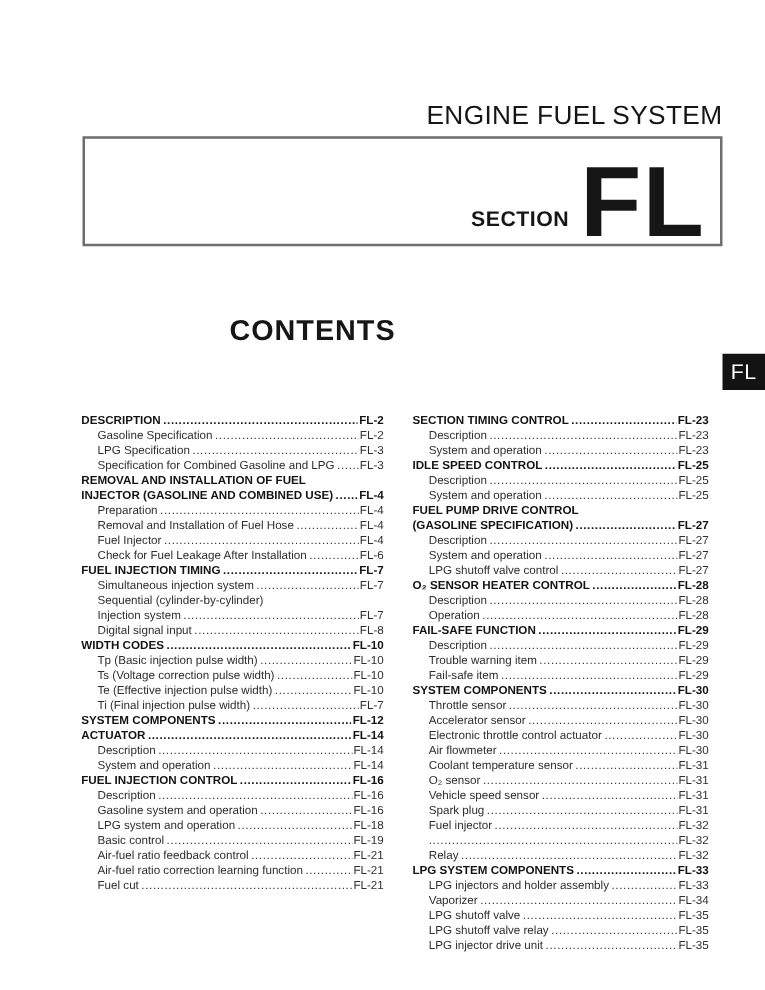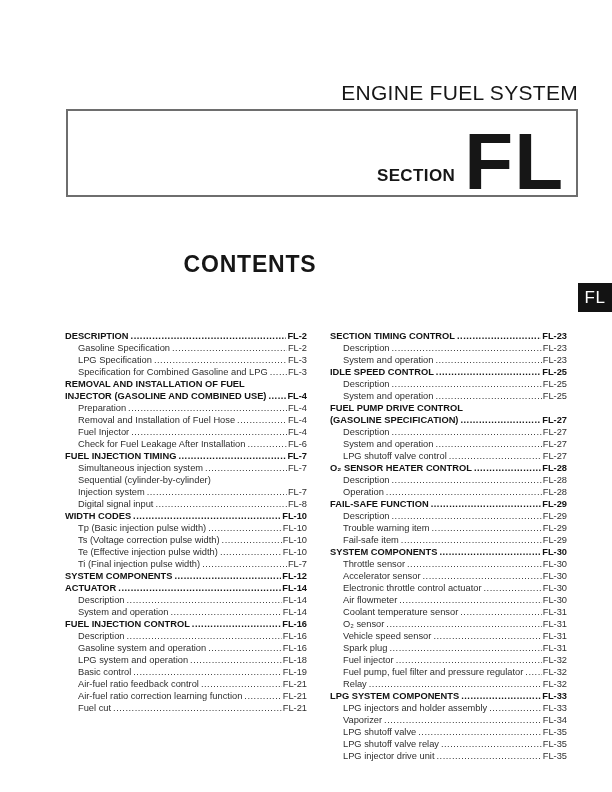--- a/index.html
+++ b/index.html
@@ -420,21 +420,20 @@
       <span class="t">Spark plug</span>
       <span class="leader"></span>
       <span class="p">FL-31</span>
     </div>
     <div class="row sub">
       <span class="t">Fuel injector</span>
       <span class="leader"></span>
       <span class="p">FL-32</span>
     </div>
     <div class="row sub">
-      <span class="t">Fuel pump, fuel filter and pressure regulator</span>
       <span class="leader"></span>
       <span class="p">FL-32</span>
     </div>
     <div class="row sub">
       <span class="t">Relay</span>
       <span class="leader"></span>
       <span class="p">FL-32</span>
     </div>
     <div class="row head">
       <span class="t">LPG SYSTEM COMPONENTS</span>

